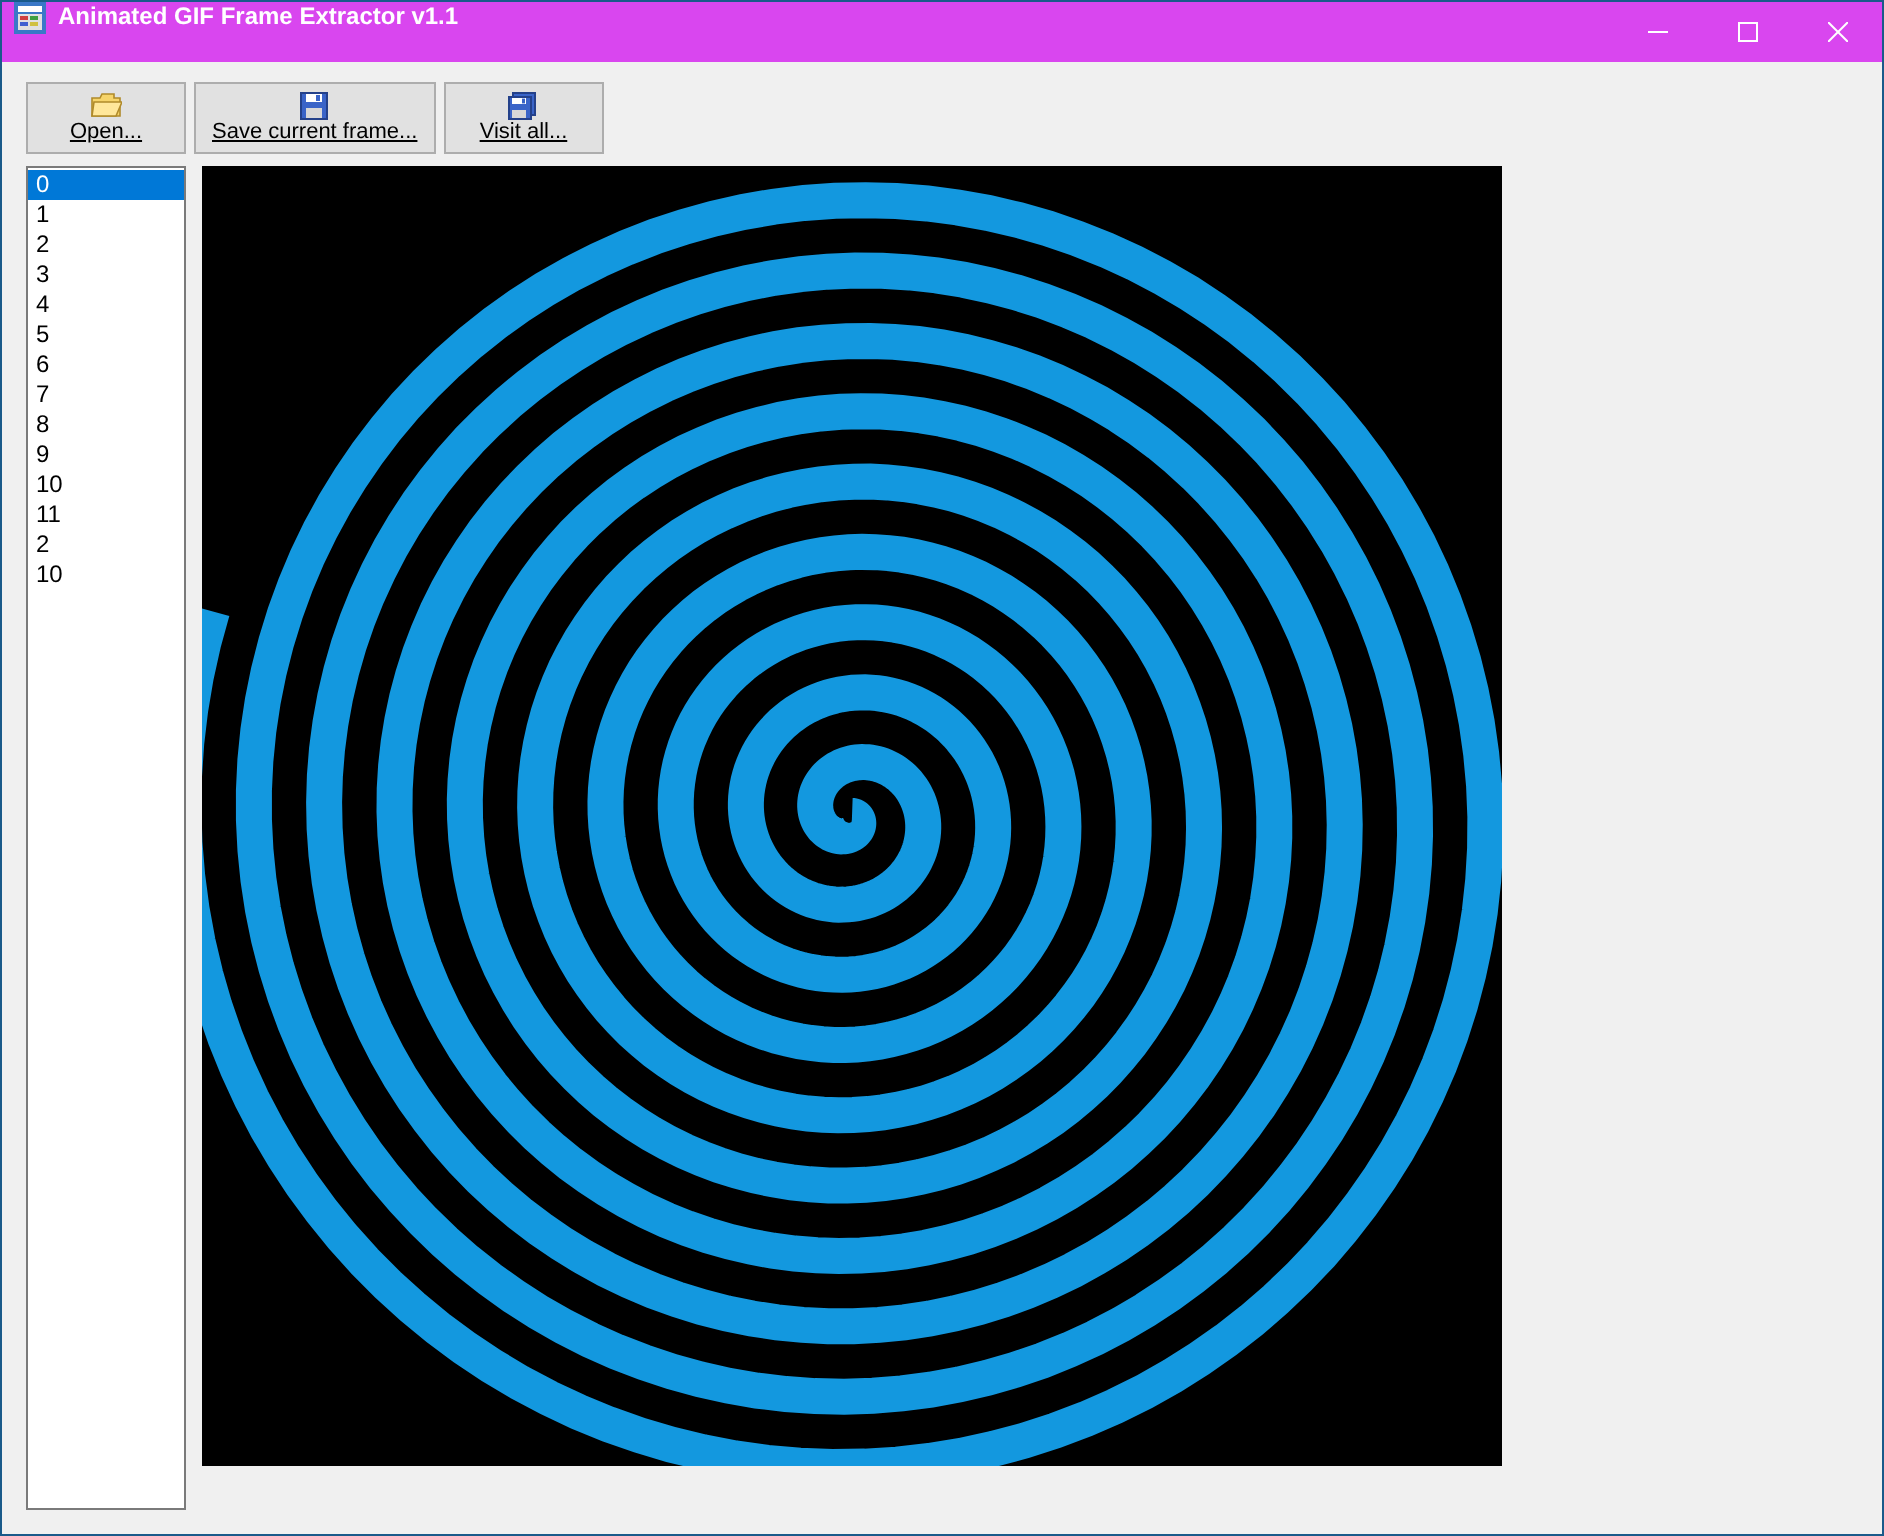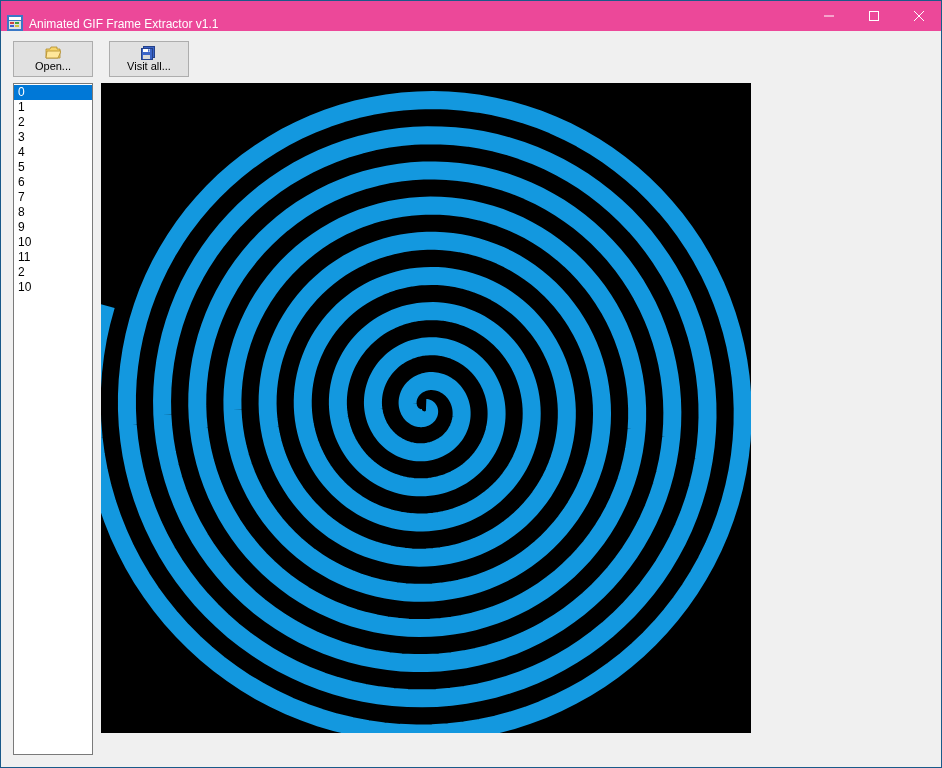--- a/index.html
+++ b/index.html
@@ -14,27 +14,28 @@
   }
   .window {
     width: 942px;
     height: 768px;
     background: #f0f0f0;
     border: 1px solid #1a5a8a;
     display: flex;
     flex-direction: column;
   }
   .titlebar {
-    background: #ec4899;
+    background: #d946ef;
     color: #fff;
     height: 30px;
     display: flex;
-    align-items: flex-end;
+    align-items: flex-start;
     padding-left: 6px;
     flex: 0 0 auto;
+    font-weight: bold;
   }
   .titlebar-icon {
     width: 16px; height: 16px;
     margin-right: 6px;
     display: inline-flex;
     align-items: center;
     justify-content: center;
   }
   .titlebar-title { flex: 1 1 auto; font-size: 12px; }
   .titlebar-buttons { display: flex; height: 100%; }
@@ -44,22 +45,23 @@
     display: flex;
     align-items: center;
     justify-content: center;
     color: #fff;
   }
 
   .toolbar {
     display: flex;
     align-items: flex-start;
     padding: 10px 12px 6px 12px;
-    gap: 16px;
+    gap: 4px;
     flex: 0 0 auto;
+    text-decoration: underline;
   }
   .tool-btn {
     background: #e1e1e1;
     border: 1px solid #adadad;
     min-width: 80px;
     height: 36px;
     display: flex;
     flex-direction: column;
     align-items: center;
     justify-content: center;
@@ -152,20 +154,31 @@
   <div class="toolbar">
     <div class="tool-btn">
       <span class="icon">
         <svg width="16" height="14" viewBox="0 0 16 14">
           <path d="M1 3 L5 3 L6 1 L12 1 L12 3 L15 3 L15 12 L1 12 Z" fill="#f6d46a" stroke="#b08a2a" stroke-width="0.8"></path>
           <path d="M2 5 L16 5 L13 12 L1 12 Z" fill="#ffe79a" stroke="#b08a2a" stroke-width="0.8"></path>
         </svg>
       </span>
       <span>Open...</span>
     </div>
+    <div class="tool-btn wide">
+      <span class="icon">
+        <svg width="14" height="14" viewBox="0 0 14 14">
+          <rect x="0.5" y="0.5" width="13" height="13" fill="#3a64c8" stroke="#24418a"></rect>
+          <rect x="3" y="1" width="8" height="4" fill="#fff"></rect>
+          <rect x="8" y="1.5" width="2" height="3" fill="#3a64c8"></rect>
+          <rect x="3" y="8" width="8" height="5" fill="#d8d8d8"></rect>
+        </svg>
+      </span>
+      <span>Save current frame...</span>
+    </div>
     <div class="tool-btn">
       <span class="icon">
         <svg width="16" height="14" viewBox="0 0 16 14">
           <rect x="2.5" y="0.5" width="11" height="11" fill="#3a64c8" stroke="#24418a"></rect>
           <rect x="0.5" y="2.5" width="11" height="11" fill="#3a64c8" stroke="#24418a"></rect>
           <rect x="2" y="3" width="7" height="3" fill="#fff"></rect>
           <rect x="7" y="3.3" width="1.5" height="2.4" fill="#3a64c8"></rect>
           <rect x="2" y="9" width="7" height="4" fill="#d8d8d8"></rect>
         </svg>
       </span>

